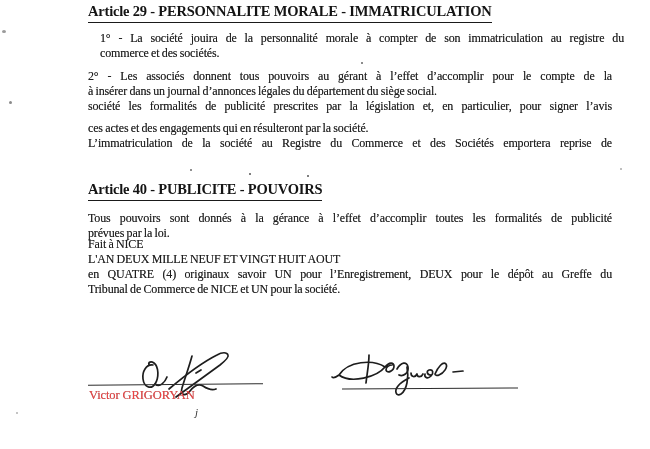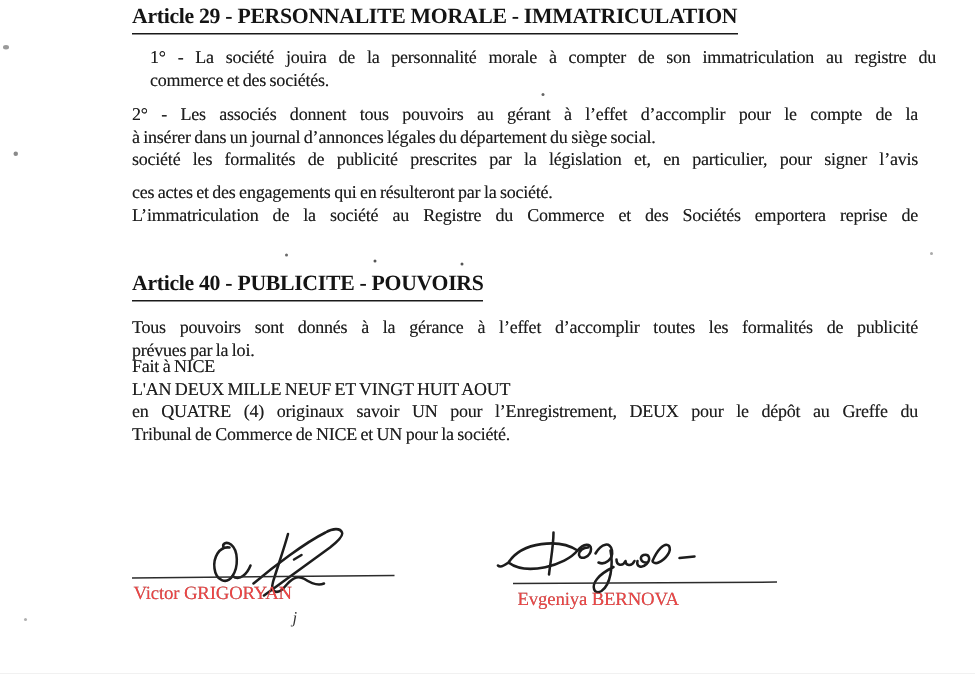--- a/index.html
+++ b/index.html
@@ -106,21 +106,20 @@
     <path d="M39,7 C39,16 37,26 36,35"></path>
     <path d="M55,19 C59,14 64,14 64,18 C64,23 57,26 56,22 C56,19 59,17 62,17"></path>
     <path d="M67,21 C71,14 77,13 78,19 C79,25 73,29 69,27"></path>
     <path d="M77,19 C79,29 77,42 71,46 C66,49 64,43 68,38 C71,34 75,32 79,30"></path>
     <path d="M81,25 C81,29 85,30 87,26 C87,29 91,30 93,26"></path>
     <path d="M95,26 C94,30 98,31 101,28 C104,25 103,21 99,22 C96,23 97,27 101,27"></path>
     <path d="M105,26 C108,19 113,13 116,16 C118,19 114,25 109,27 C107,28 105,27 105,26"></path>
     <path d="M123,24 L133,23"></path>
   </svg>
   <div class="sig-line" style="left:342px; top:388px; width:176px; transform:rotate(-0.3deg);"></div>
-  <div class="sig-name" style="left:345px; top:392px;">Evgeniya BERNOVA</div>
 
   <div class="stray" style="left:195px; top:406px;">j</div>
 
   <div class="speck" style="left:2px; top:30px; width:4px; height:3px; background:#9a9a9a;"></div>
   <div class="speck" style="left:9px; top:101px; width:3px; height:3px; background:#8a8a8a;"></div>
   <div class="speck" style="left:16px; top:412px; width:2px; height:2px; background:#b0b0b0;"></div>
   <div class="speck" style="left:190px; top:169px; width:2px; height:2px; background:#6a6a6a;"></div>
   <div class="speck" style="left:249px; top:173px; width:2px; height:2px; background:#555;"></div>
   <div class="speck" style="left:307px; top:175px; width:2px; height:2px; background:#555;"></div>
   <div class="speck" style="left:361px; top:62px; width:2px; height:2px; background:#666;"></div>

